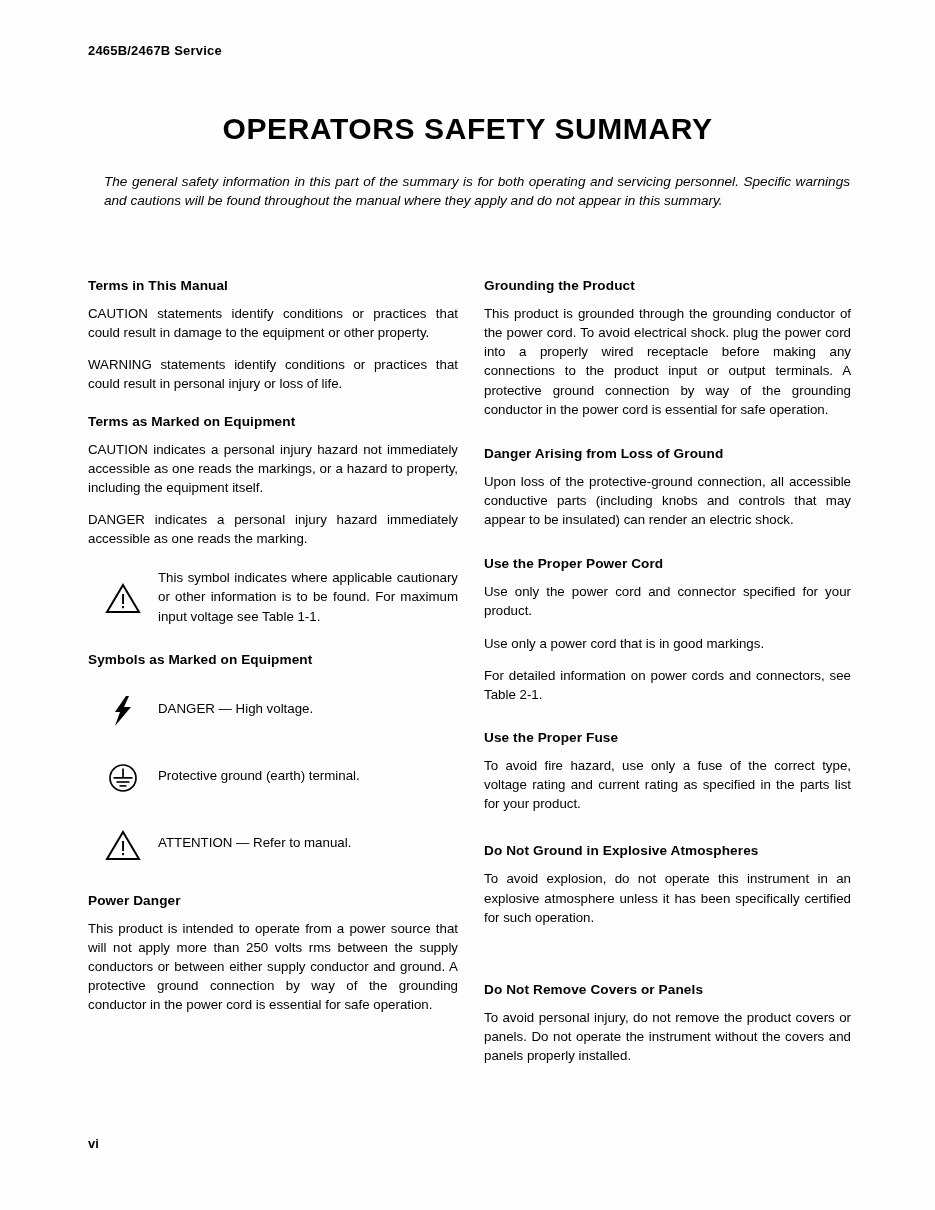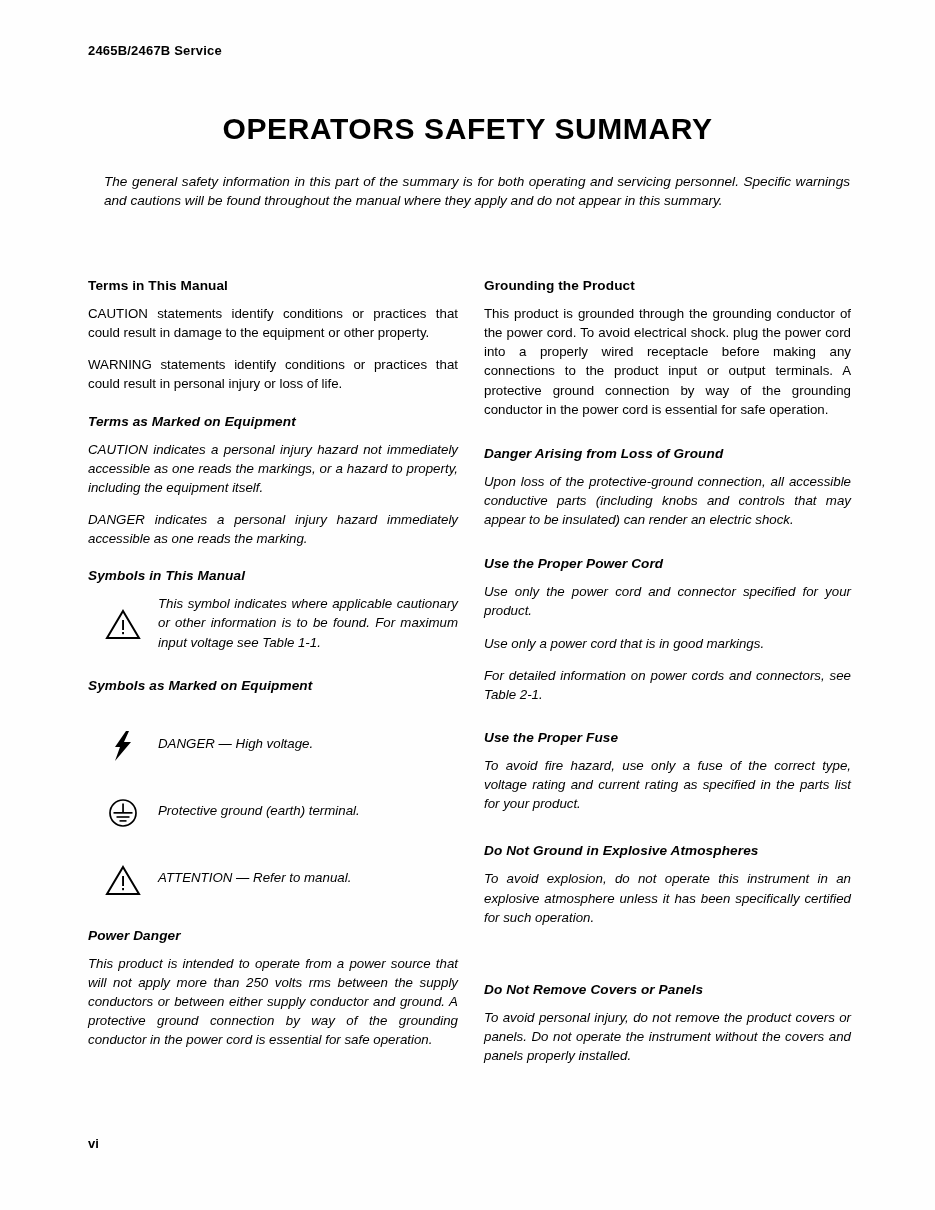--- a/index.html
+++ b/index.html
@@ -61,21 +61,21 @@
   }
   .col-left  { left: 88px;  width: 370px; }
   .col-right { left: 484px; width: 367px; }
 
   h2.sec-head {
     margin: 0 0 11px 0;
     font-size: 13.6px;
     font-weight: bold;
     letter-spacing: 0.1px;
   }
-  .sec + .sec { margin-top: 20px; font-style: italic; }
+  .sec + .sec { margin-top: 20px; }
 
   p.body-text {
     margin: 0 0 13px 0;
     font-size: 13.3px;
     line-height: 1.44;
     text-align: justify;
     text-justify: inter-word;
   }
   p.body-text:last-child { margin-bottom: 0; }
 
@@ -98,21 +98,21 @@
     flex: 1;
     font-size: 13.3px;
     line-height: 1.44;
     text-align: justify;
     text-justify: inter-word;
   }
   .symbol-text.nowrapjust { text-align: left; }
 
   .symbol-row.manual-sym .symbol-cell { padding-top: 14px; }
 
-  .symbol-block-equip { margin-top: 35px; }
+  .symbol-block-equip { margin-top: 26px; }
   .symbol-block-equip .symbol-row + .symbol-row { margin-top: 33px; }
   .symbol-block-equip .symbol-text { padding-top: 6px; }
 
   svg { display: block; }
 
   
   .page-number {
     position: absolute;
     left: 88px;
     top: 1136px;
@@ -139,21 +139,20 @@
       <p class="body-text">WARNING statements identify conditions or practices that could result in personal injury or loss of life.</p>
     </div>
 
     <div class="sec">
       <h2 class="sec-head">Terms as Marked on Equipment</h2>
       <p class="body-text">CAUTION indicates a personal injury hazard not immediately accessible as one reads the markings, or a hazard to property, including the equipment itself.</p>
       <p class="body-text">DANGER indicates a personal injury hazard immediately accessible as one reads the marking.</p>
     </div>
 
     <div class="sec">
-      <h2 class="sec-head">Symbols in This Manual</h2>
 
       <div class="symbol-block">
         <div class="symbol-row manual-sym">
           <div class="symbol-cell">
             <svg width="36" height="32" viewBox="0 0 36 32" aria-hidden="true">
               <polygon points="18,3 34,30 2,30" fill="none" stroke="#000" stroke-width="2"></polygon>
               <rect x="17.1" y="12" width="1.9" height="10" fill="#000"></rect>
               <rect x="17.1" y="24" width="1.9" height="2.2" fill="#000"></rect>
             </svg>
           </div>

